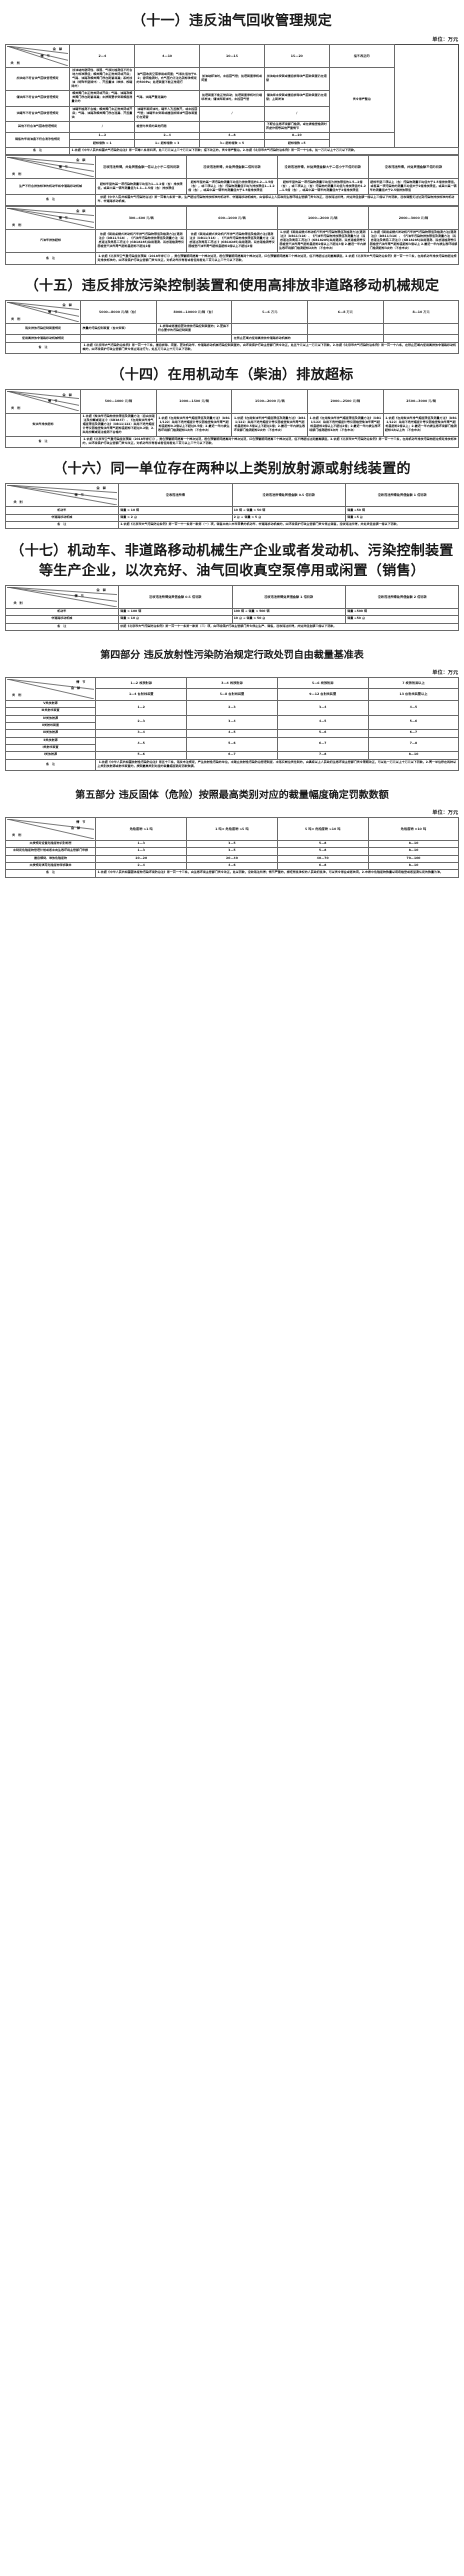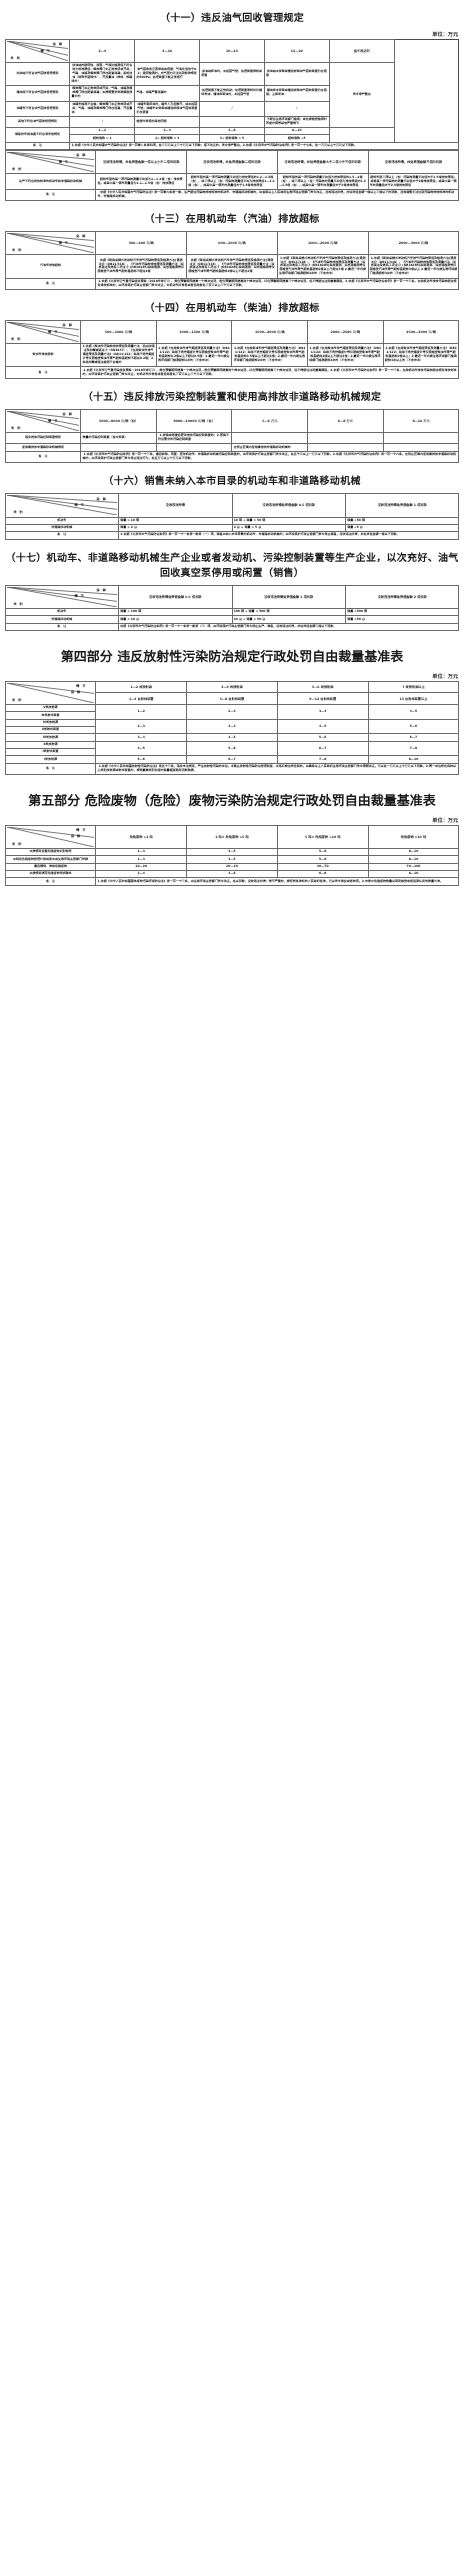--- a/index.html
+++ b/index.html
@@ -6,29 +6,29 @@
   body{
     width:464px;
     font-family:"DejaVu Sans","Liberation Sans",sans-serif;
     color:#1a1a1a;
     -webkit-font-smoothing:none;
   }
   .page{width:464px;position:relative;padding:0;}
   .sec{padding:0 4.6px;}
   .sec-title{
     text-align:center;
-    font-size:10px;
+    font-size:14px;
     font-weight:bold;
     letter-spacing:0.3px;
     margin:9.3px 0 5.8px 0;
     font-family:"DejaVu Serif","Liberation Serif",serif;
   }
   .part-title{
     text-align:center;
-    font-size:13px;
+    font-size:10px;
     font-weight:bold;
     margin:15px 0 7px 0;
     font-family:"DejaVu Serif","Liberation Serif",serif;
   }
   .unit{
     text-align:right;
     font-size:5.2px;
     font-weight:bold;
     margin:0 1.2px 1.7px 0;
     font-family:"DejaVu Serif","Liberation Serif",serif;
@@ -182,21 +182,20 @@
               <td class="cell-body">超标车型二项以上（含）污染物测量平均值大于1.5倍排放限值，或者某一项污染物的测量平均值大于2倍排放限值，或其中某一辆车的测量值大于2.5倍排放限值</td>
             </tr>
             <tr>
               <td class="rowhead">备　注</td>
               <td class="note" colspan="4">依据《中华人民共和国大气污染防治法》第一百零九条第一款，生产超过污染物排放标准的机动车、非道路移动机械的，由省级以上人民政府生态环境主管部门责令改正，没收违法所得，并处货值金额一倍以上三倍以下的罚款，没收销毁无法达到污染物排放标准的机动车、非道路移动机械。</td>
             </tr>
           </tbody>
         </table>
       </div>
       <div class="sec">
-        <div class="sec-title">（十三）在用机动车（汽油）排放超标</div>
         <table class="tb">
           <tbody>
             <tr>
               <td class="corner">
                 <div class="box">
                   <svg preserveAspectRatio="none" viewBox="0 0 100 100">
                     <line x1="0" y1="0" x2="100" y2="38" stroke="#555" stroke-width="0.8" vector-effect="non-scaling-stroke"></line>
                     <line x1="0" y1="0" x2="100" y2="72" stroke="#555" stroke-width="0.8" vector-effect="non-scaling-stroke"></line>
                     <line x1="0" y1="0" x2="100" y2="100" stroke="#555" stroke-width="0.8" vector-effect="non-scaling-stroke"></line>
                   </svg>
@@ -213,20 +212,66 @@
             <tr>
               <td class="rowhead">汽油车排放超标</td>
               <td class="cell-body">依据《装用点燃式发动机汽车排气污染物限值及检测方法(遥测法)》（DB11/318）、《汽油车污染物排放限值及测量方法（双怠速法及简易工况法）》(GB18285)采用遥测、双怠速检测等仪器检查汽油车尾气超标且超标不超过1倍</td>
               <td class="cell-body">依据《装用点燃式发动机汽车排气污染物限值及检测方法(遥测法)》（DB11/318）、《汽油车污染物排放限值及测量方法（双怠速法及简易工况法）》(GB18285)采用遥测、双怠速检测等仪器检查汽油车尾气超标且超标1倍以上不超过2倍</td>
               <td class="cell-body">1.依据《装用点燃式发动机汽车排气污染物限值及检测方法(遥测法)》（DB11/318）、《汽油车污染物排放限值及测量方法（双怠速法及简易工况法）》(GB18285)采用遥测、双怠速检测等仪器检查汽油车尾气超标且超标2倍以上不超过3倍 2.最近一年内被生态环境部门检测超标2次的（不含本次）</td>
               <td class="cell-body">1.依据《装用点燃式发动机汽车排气污染物限值及检测方法(遥测法)》（DB11/318）、《汽油车污染物排放限值及测量方法（双怠速法及简易工况法）》(GB18285)采用遥测、双怠速检测等仪器检查汽油车尾气超标且超标3倍以上 2.最近一年内被生态环境部门检测超标3次的（不含本次）</td>
             </tr>
             <tr>
               <td class="rowhead">备　注</td>
               <td class="note" colspan="4">1.依据《北京市空气重污染应急预案（2018年修订）》，黄色预警期间提高一个档次处罚，橙色预警期间提高两个档次处罚，红色预警期间提高三个档次处罚，但不得超过法定最高额度。2.依据《北京市大气污染防治条例》第一百一十二条，在用机动车排放污染物超过规定排放标准的，由环境保护行政主管部门责令改正，对机动车所有者或者使用者处三百元以上三千元以下罚款。</td>
+            </tr>
+          </tbody>
+        </table>
+      </div>
+      <div class="sec">
+        <div class="sec-title">（十五）违反排放污染控制装置和使用高排放非道路移动机械规定</div>
+        <table class="tb">
+          <tbody>
+            <tr>
+              <td class="corner">
+                <div class="box">
+                  <svg preserveAspectRatio="none" viewBox="0 0 100 100">
+                    <line x1="0" y1="0" x2="100" y2="38" stroke="#555" stroke-width="0.8" vector-effect="non-scaling-stroke"></line>
+                    <line x1="0" y1="0" x2="100" y2="72" stroke="#555" stroke-width="0.8" vector-effect="non-scaling-stroke"></line>
+                    <line x1="0" y1="0" x2="100" y2="100" stroke="#555" stroke-width="0.8" vector-effect="non-scaling-stroke"></line>
+                  </svg>
+                  <span class="lbl c-amount">金　额</span>
+                  <span class="lbl c-degree">情　节</span>
+                  <span class="lbl c-class">类　别</span>
+                </div>
+              </td>
+              <th class="amt-sm">5000—8000 元/辆（台）</th>
+              <th class="amt-sm">8000—10000 元/辆（台）</th>
+              <th class="amt-sm">5—6 万元</th>
+              <th class="amt-sm">6—8 万元</th>
+              <th class="amt-sm">8—10 万元</th>
+            </tr>
+            <tr>
+              <td class="rowhead">违反排放污染控制装置规定</td>
+              <td class="cell-body">质量的污染控制装置（含未安装）</td>
+              <td class="cell-body">1.拆除或者擅自更改排放污染控制装置的；2.更换不符合要求的污染控制装置</td>
+              <td class="cell-body"></td>
+              <td class="cell-body"></td>
+              <td class="cell-body"></td>
+            </tr>
+            <tr>
+              <td class="rowhead">使用高排放非道路移动机械规定</td>
+              <td class="cell-body"></td>
+              <td class="cell-body"></td>
+              <td class="cell-body">在禁止区域内使用高排放非道路移动机械的</td>
+              <td class="cell-body"></td>
+              <td class="cell-body"></td>
+            </tr>
+            <tr>
+              <td class="rowhead">备　注</td>
+              <td class="note" colspan="5">1.依据《北京市大气污染防治条例》第一百一十三条，擅自拆除、闲置、更改机动车、非道路移动机械污染控制装置的，由环境保护行政主管部门责令改正，处五千元以上一万元以下罚款。2.依据《北京市大气污染防治条例》第一百一十六条，在禁止区域内使用高排放非道路移动机械的，由环境保护行政主管部门责令停止违法行为，处五万元以上十万元以下罚款。</td>
             </tr>
           </tbody>
         </table>
       </div>
       <div class="sec">
         <div class="sec-title">（十四）在用机动车（柴油）排放超标</div>
         <table class="tb">
           <tbody>
             <tr>
               <td class="corner">
@@ -256,67 +301,21 @@
               <td class="cell-body">1.依据《在用柴油车排气烟度限值及测量方法》（DB11/122）采用不透光烟度计等仪器检查柴油车尾气超标且超标2倍以上；2.最近一年内被生态环境部门检测超标4次以上的（不含本次）</td>
             </tr>
             <tr>
               <td class="rowhead">备　注</td>
               <td class="note" colspan="5">1.依据《北京市空气重污染应急预案（2018年修订）》，黄色预警期间提高一个档次处罚，橙色预警期间提高两个档次处罚，红色预警期间提高三个档次处罚，但不得超过法定最高额度。2.依据《北京市大气污染防治条例》第一百一十二条，在用机动车排放污染物超过规定排放标准的，由环境保护行政主管部门责令改正，对机动车所有者或者使用者处三百元以上三千元以下罚款。</td>
             </tr>
           </tbody>
         </table>
       </div>
       <div class="sec">
-        <div class="sec-title">（十五）违反排放污染控制装置和使用高排放非道路移动机械规定</div>
-        <table class="tb">
-          <tbody>
-            <tr>
-              <td class="corner">
-                <div class="box">
-                  <svg preserveAspectRatio="none" viewBox="0 0 100 100">
-                    <line x1="0" y1="0" x2="100" y2="38" stroke="#555" stroke-width="0.8" vector-effect="non-scaling-stroke"></line>
-                    <line x1="0" y1="0" x2="100" y2="72" stroke="#555" stroke-width="0.8" vector-effect="non-scaling-stroke"></line>
-                    <line x1="0" y1="0" x2="100" y2="100" stroke="#555" stroke-width="0.8" vector-effect="non-scaling-stroke"></line>
-                  </svg>
-                  <span class="lbl c-amount">金　额</span>
-                  <span class="lbl c-degree">情　节</span>
-                  <span class="lbl c-class">类　别</span>
-                </div>
-              </td>
-              <th class="amt-sm">5000—8000 元/辆（台）</th>
-              <th class="amt-sm">8000—10000 元/辆（台）</th>
-              <th class="amt-sm">5—6 万元</th>
-              <th class="amt-sm">6—8 万元</th>
-              <th class="amt-sm">8—10 万元</th>
-            </tr>
-            <tr>
-              <td class="rowhead">违反排放污染控制装置规定</td>
-              <td class="cell-body">质量的污染控制装置（含未安装）</td>
-              <td class="cell-body">1.拆除或者擅自更改排放污染控制装置的；2.更换不符合要求的污染控制装置</td>
-              <td class="cell-body"></td>
-              <td class="cell-body"></td>
-              <td class="cell-body"></td>
-            </tr>
-            <tr>
-              <td class="rowhead">使用高排放非道路移动机械规定</td>
-              <td class="cell-body"></td>
-              <td class="cell-body"></td>
-              <td class="cell-body">在禁止区域内使用高排放非道路移动机械的</td>
-              <td class="cell-body"></td>
-              <td class="cell-body"></td>
-            </tr>
-            <tr>
-              <td class="rowhead">备　注</td>
-              <td class="note" colspan="5">1.依据《北京市大气污染防治条例》第一百一十三条，擅自拆除、闲置、更改机动车、非道路移动机械污染控制装置的，由环境保护行政主管部门责令改正，处五千元以上一万元以下罚款。2.依据《北京市大气污染防治条例》第一百一十六条，在禁止区域内使用高排放非道路移动机械的，由环境保护行政主管部门责令停止违法行为，处五万元以上十万元以下罚款。</td>
-            </tr>
-          </tbody>
-        </table>
-      </div>
-      <div class="sec">
-        <div class="sec-title">（十六）销售未纳入本市目录的机动车和非道路移动机械</div>
+        <div class="sec-title">（十六）同一单位存在两种以上类别放射源或射线装置的</div>
         <table class="tb">
           <tbody>
             <tr>
               <td class="corner">
                 <div class="box">
                   <svg preserveAspectRatio="none" viewBox="0 0 100 100">
                     <line x1="0" y1="0" x2="100" y2="38" stroke="#555" stroke-width="0.8" vector-effect="non-scaling-stroke"></line>
                     <line x1="0" y1="0" x2="100" y2="72" stroke="#555" stroke-width="0.8" vector-effect="non-scaling-stroke"></line>
                     <line x1="0" y1="0" x2="100" y2="100" stroke="#555" stroke-width="0.8" vector-effect="non-scaling-stroke"></line>
                   </svg>
@@ -461,21 +460,21 @@
               <td class="amt">8—10</td>
             </tr>
             <tr>
               <td class="rowhead">备　注</td>
               <td class="note" colspan="4">1.依据《中华人民共和国放射性污染防治法》第五十二条，违反本法规定，产生放射性污染的单位，未建立放射性污染防治管理制度、未落实岗位责任制的，由县级以上人民政府生态环境主管部门责令限期改正，可以处一万元以上十万元以下罚款。2.同一单位存在两种以上类别放射源或射线装置的，按照最高类别对应的裁量幅度确定罚款数额。</td>
             </tr>
           </tbody>
         </table>
       </div>
       <div class="sec">
-        <div class="part-title">第五部分  危险废物（危险）废物污染防治规定行政处罚自由裁量基准表</div>
+        <div class="part-title">第五部分  违反固体（危险）按照最高类别对应的裁量幅度确定罚款数额</div>
         <div class="unit">单位：万元</div>
         <table class="tb">
           <tbody>
             <tr>
               <td class="corner">
                 <div class="box">
                   <svg preserveAspectRatio="none" viewBox="0 0 100 100">
                     <line x1="0" y1="0" x2="100" y2="52" stroke="#555" stroke-width="0.8" vector-effect="non-scaling-stroke"></line>
                     <line x1="0" y1="0" x2="100" y2="100" stroke="#555" stroke-width="0.8" vector-effect="non-scaling-stroke"></line>
                   </svg>

